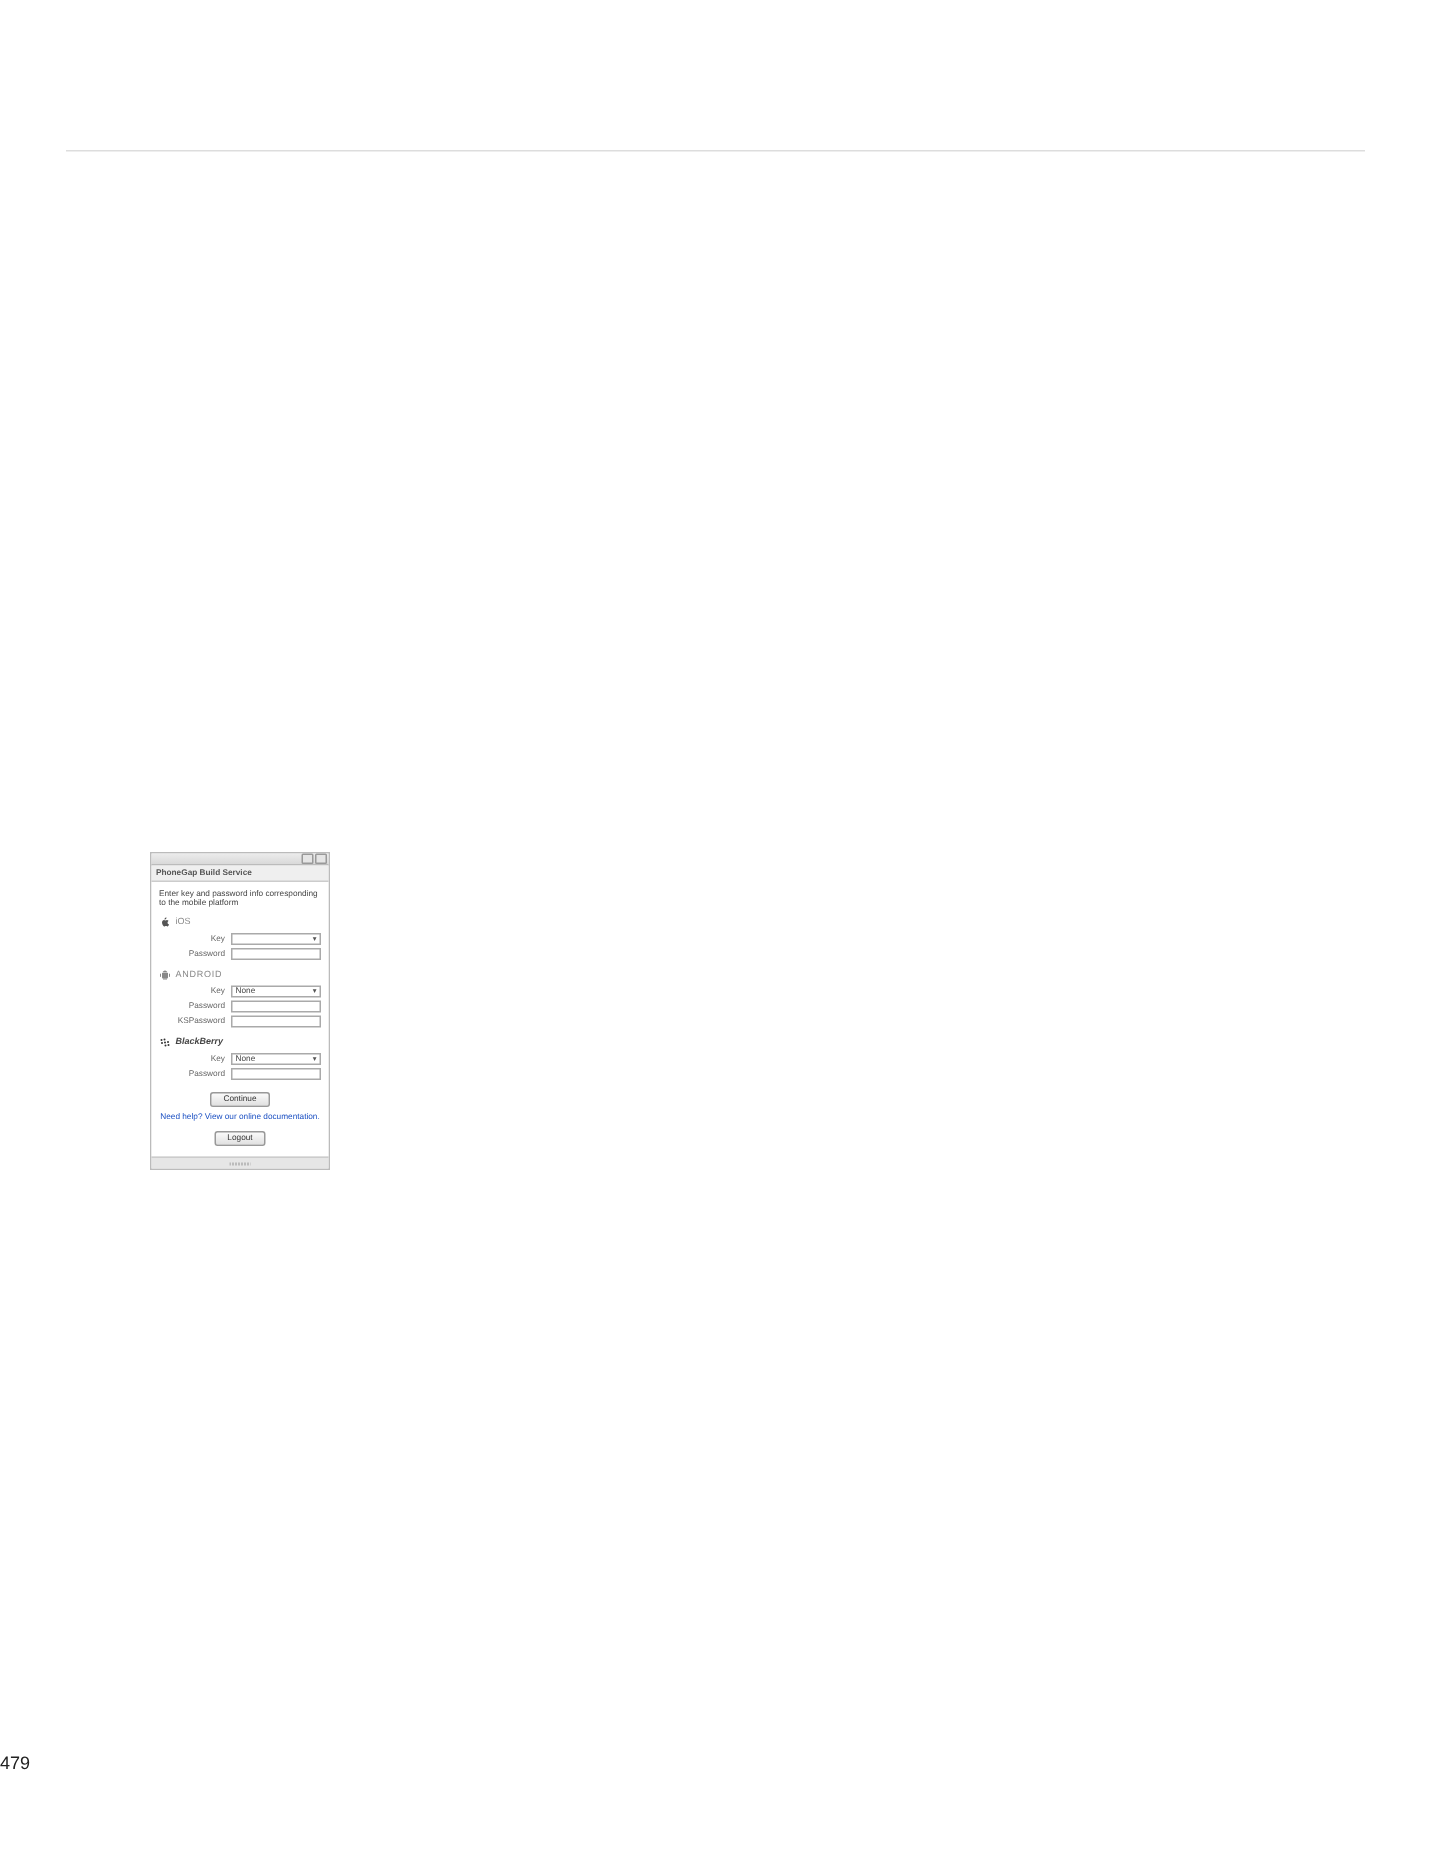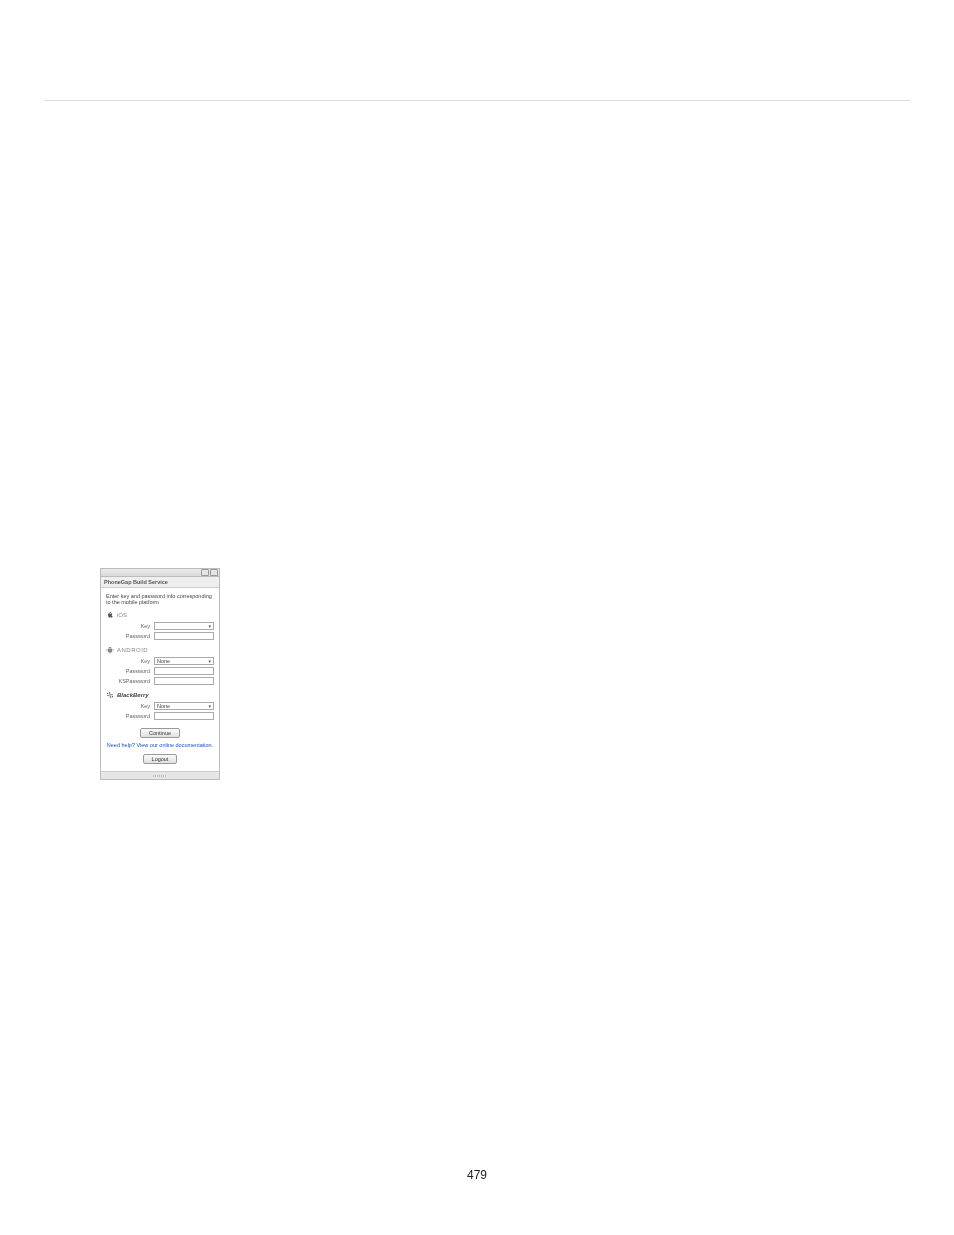--- a/index.html
+++ b/index.html
@@ -1,17 +1,17 @@
 <!DOCTYPE html>
 <html><head>
 <meta charset="utf-8">
 <style>
 html,body{margin:0;padding:0;background:#fff;font-family:Arial,Helvetica,sans-serif;font-size:7.5px;color:#333;width:954px;height:1235px;position:relative}
 .divider{position:absolute;left:44px;right:44px;top:100px;border-top:1px solid #ddd}
-.page-num{position:absolute;left:0;right:0;top:1168px;text-align:center;font-size:12px;color:#222}
+.page-num{position:absolute;left:0;right:0;top:1168px;font-size:12px;color:#222}
 .screenshot{position:absolute;left:100px;top:568px;width:118px;background:#f5f5f5;border:1px solid #bbb}
 .sc-titlebar{background:linear-gradient(#ececec,#d9d9d9);height:7px;display:flex;justify-content:flex-end;align-items:center;border-bottom:1px solid #bbb}
 .sc-titlebar .tbtn{width:6px;height:5px;margin-right:1px;background:#e5e5e5;border:0.5px solid #999;border-radius:1px}
 .sc-header{background:#efefef;border-bottom:1px solid #ccc;padding:1px 3px;height:8px;line-height:8px;font-size:5.5px;font-weight:bold;color:#555}
 .sc-body{padding:5px 5px 3px 5px;background:#fff;font-size:5.5px;color:#444}
 .instr{font-size:5.5px;color:#444;margin-bottom:6px}
 .plat{display:flex;align-items:center;gap:3px;margin:6px 0 3px 0;color:#888;font-size:6px}
 .plat .ico{width:8px;height:8px;display:flex;align-items:center;justify-content:center}
 .plat.and{letter-spacing:0.5px}
 .plat.bb{font-style:italic;color:#444;font-weight:bold}

